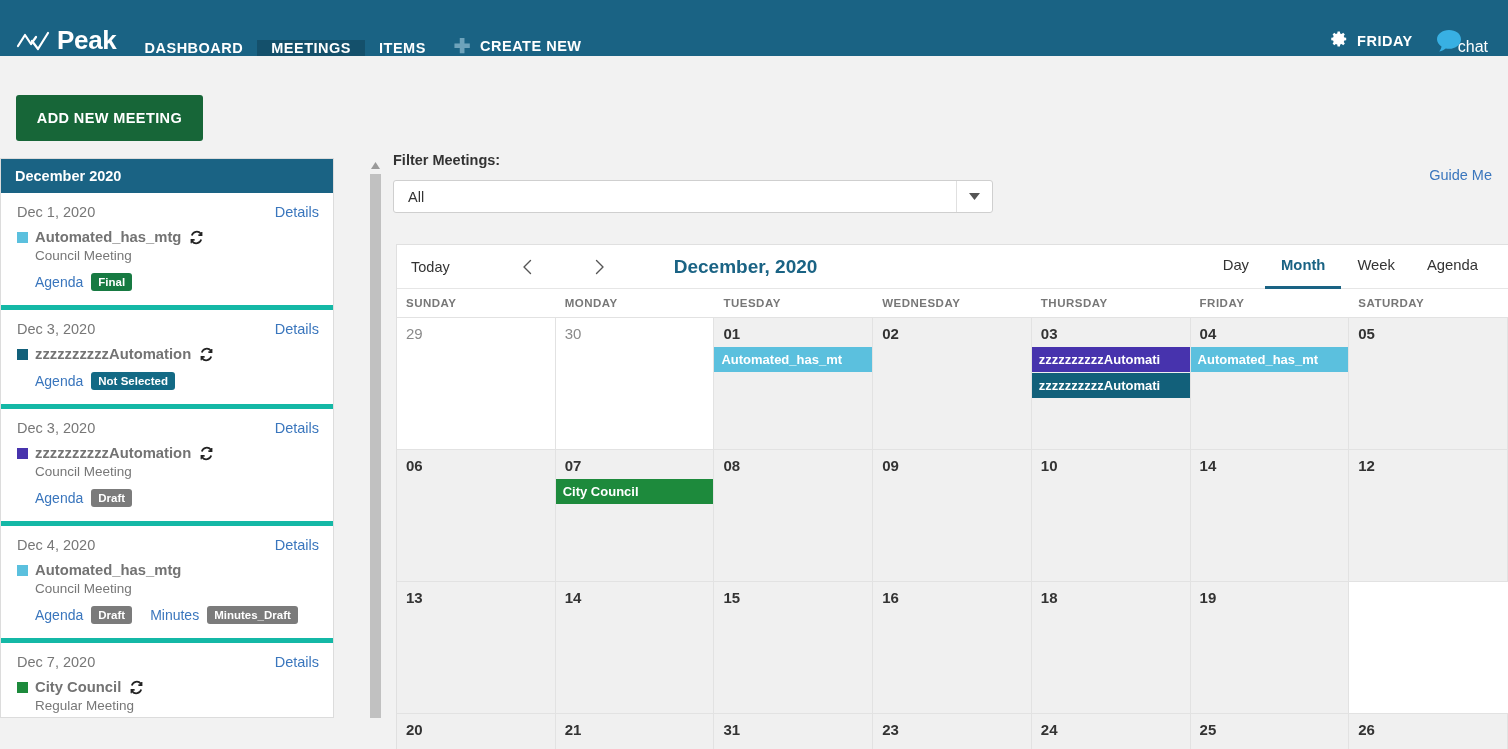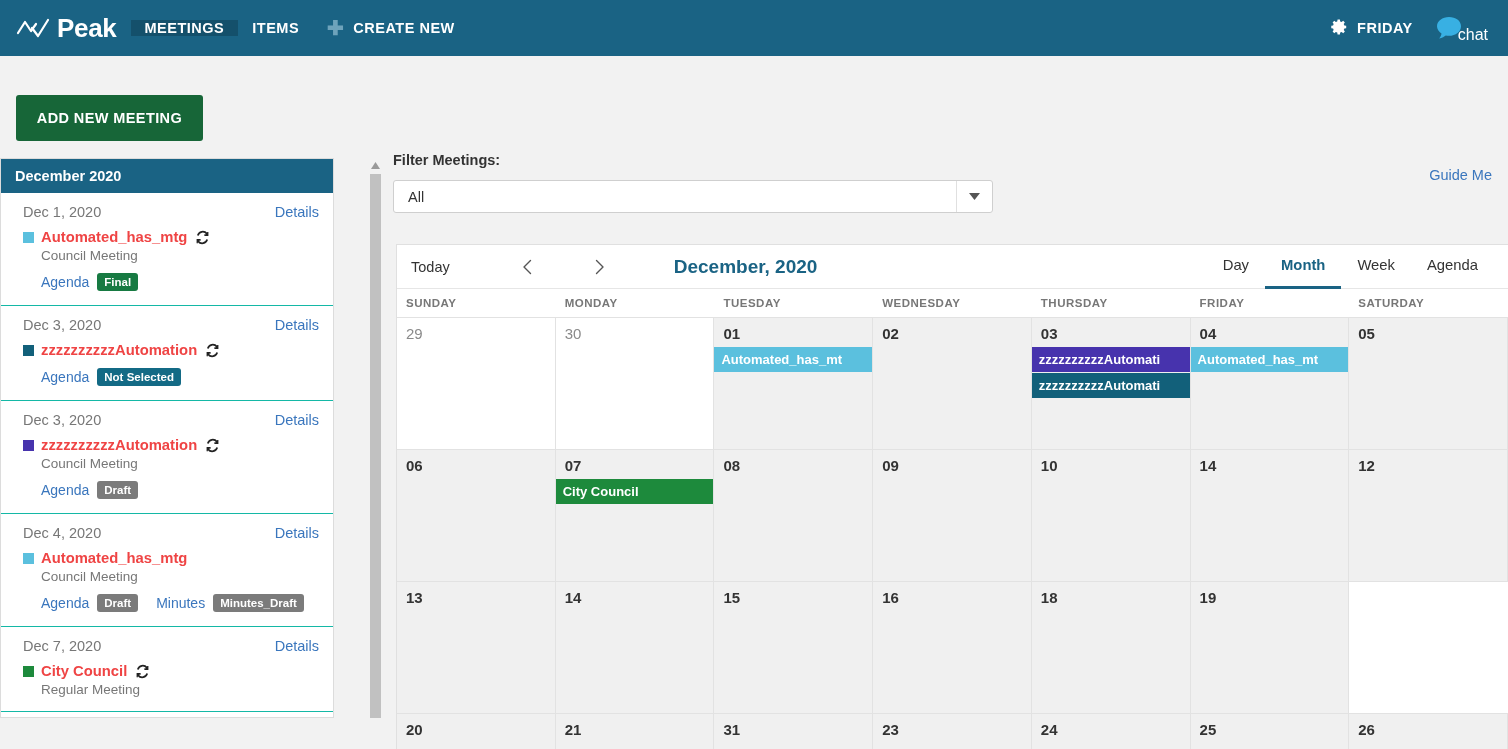--- a/index.html
+++ b/index.html
@@ -10,21 +10,21 @@
     background: #f2f2f2;
     font-family: "Liberation Sans", sans-serif;
     color: #333;
   }
 
   
   .topnav {
     height: 56px;
     background: #1a6384;
     display: flex;
-    align-items: center;
+    align-items: flex-end;
     position: relative;
   }
   .brand {
     display: flex; align-items: center;
     padding: 0 14px 0 16px;
     color: #fff;
     font-size: 26px;
     font-weight: bold;
     letter-spacing: -0.3px;
   }
@@ -106,22 +106,22 @@
     overflow: hidden;
   }
   .mtg-panel-head {
     background: #1a6384;
     color: #fff;
     font-size: 14.5px;
     font-weight: bold;
     padding: 9px 14px;
   }
   .mtg-item {
-    padding: 11px 14px 14px 22px;
-    border-bottom: 1px solid #14b8a6;
+    padding: 11px 14px 14px 16px;
+    border-bottom: 5px solid #14b8a6;
   }
   .mtg-row1 {
     display: flex;
     justify-content: space-between;
     align-items: baseline;
   }
   .mtg-date { color: #777; font-size: 14.5px; }
   .mtg-details {
     color: #3a76bd; font-size: 14.5px;
     cursor: pointer; text-decoration: none;
@@ -131,21 +131,21 @@
     margin-top: 9px;
   }
   .swatch {
     width: 11px; height: 11px;
     margin-right: 7px;
     flex: 0 0 auto;
   }
   .mtg-title {
     font-size: 14.8px;
     font-weight: bold;
-    color: #ef4444;
+    color: #737373;
   }
   .recur-ico { margin-left: 8px; display: inline-flex; }
   .mtg-sub {
     color: #777;
     font-size: 13.5px;
     margin-top: 3px;
     margin-left: 18px;
   }
   .mtg-docs {
     margin-top: 10px;
@@ -328,20 +328,23 @@
   <div class="brand">
     <span class="brand-mark">
       <svg width="34" height="22" viewBox="0 0 34 22">
         <path d="M2 16 L9 5 L15 14 L20 7" fill="none" stroke="#ffffff" stroke-width="2.2" stroke-linecap="round" stroke-linejoin="round"></path>
         <path d="M16 11 L22 19 L32 3" fill="none" stroke="#ffffff" stroke-width="2.2" stroke-linecap="round" stroke-linejoin="round"></path>
       </svg>
     </span>
     <span>Peak</span>
   </div>
 
+  <div class="navlink">
+    <span>DASHBOARD</span>
+  </div>
   <div class="navlink active">
     <span>MEETINGS</span>
   </div>
   <div class="navlink">
     <span>ITEMS</span>
   </div>
   <div class="navlink">
     <span class="plus">✚</span>
     <span>CREATE NEW</span>
   </div>

